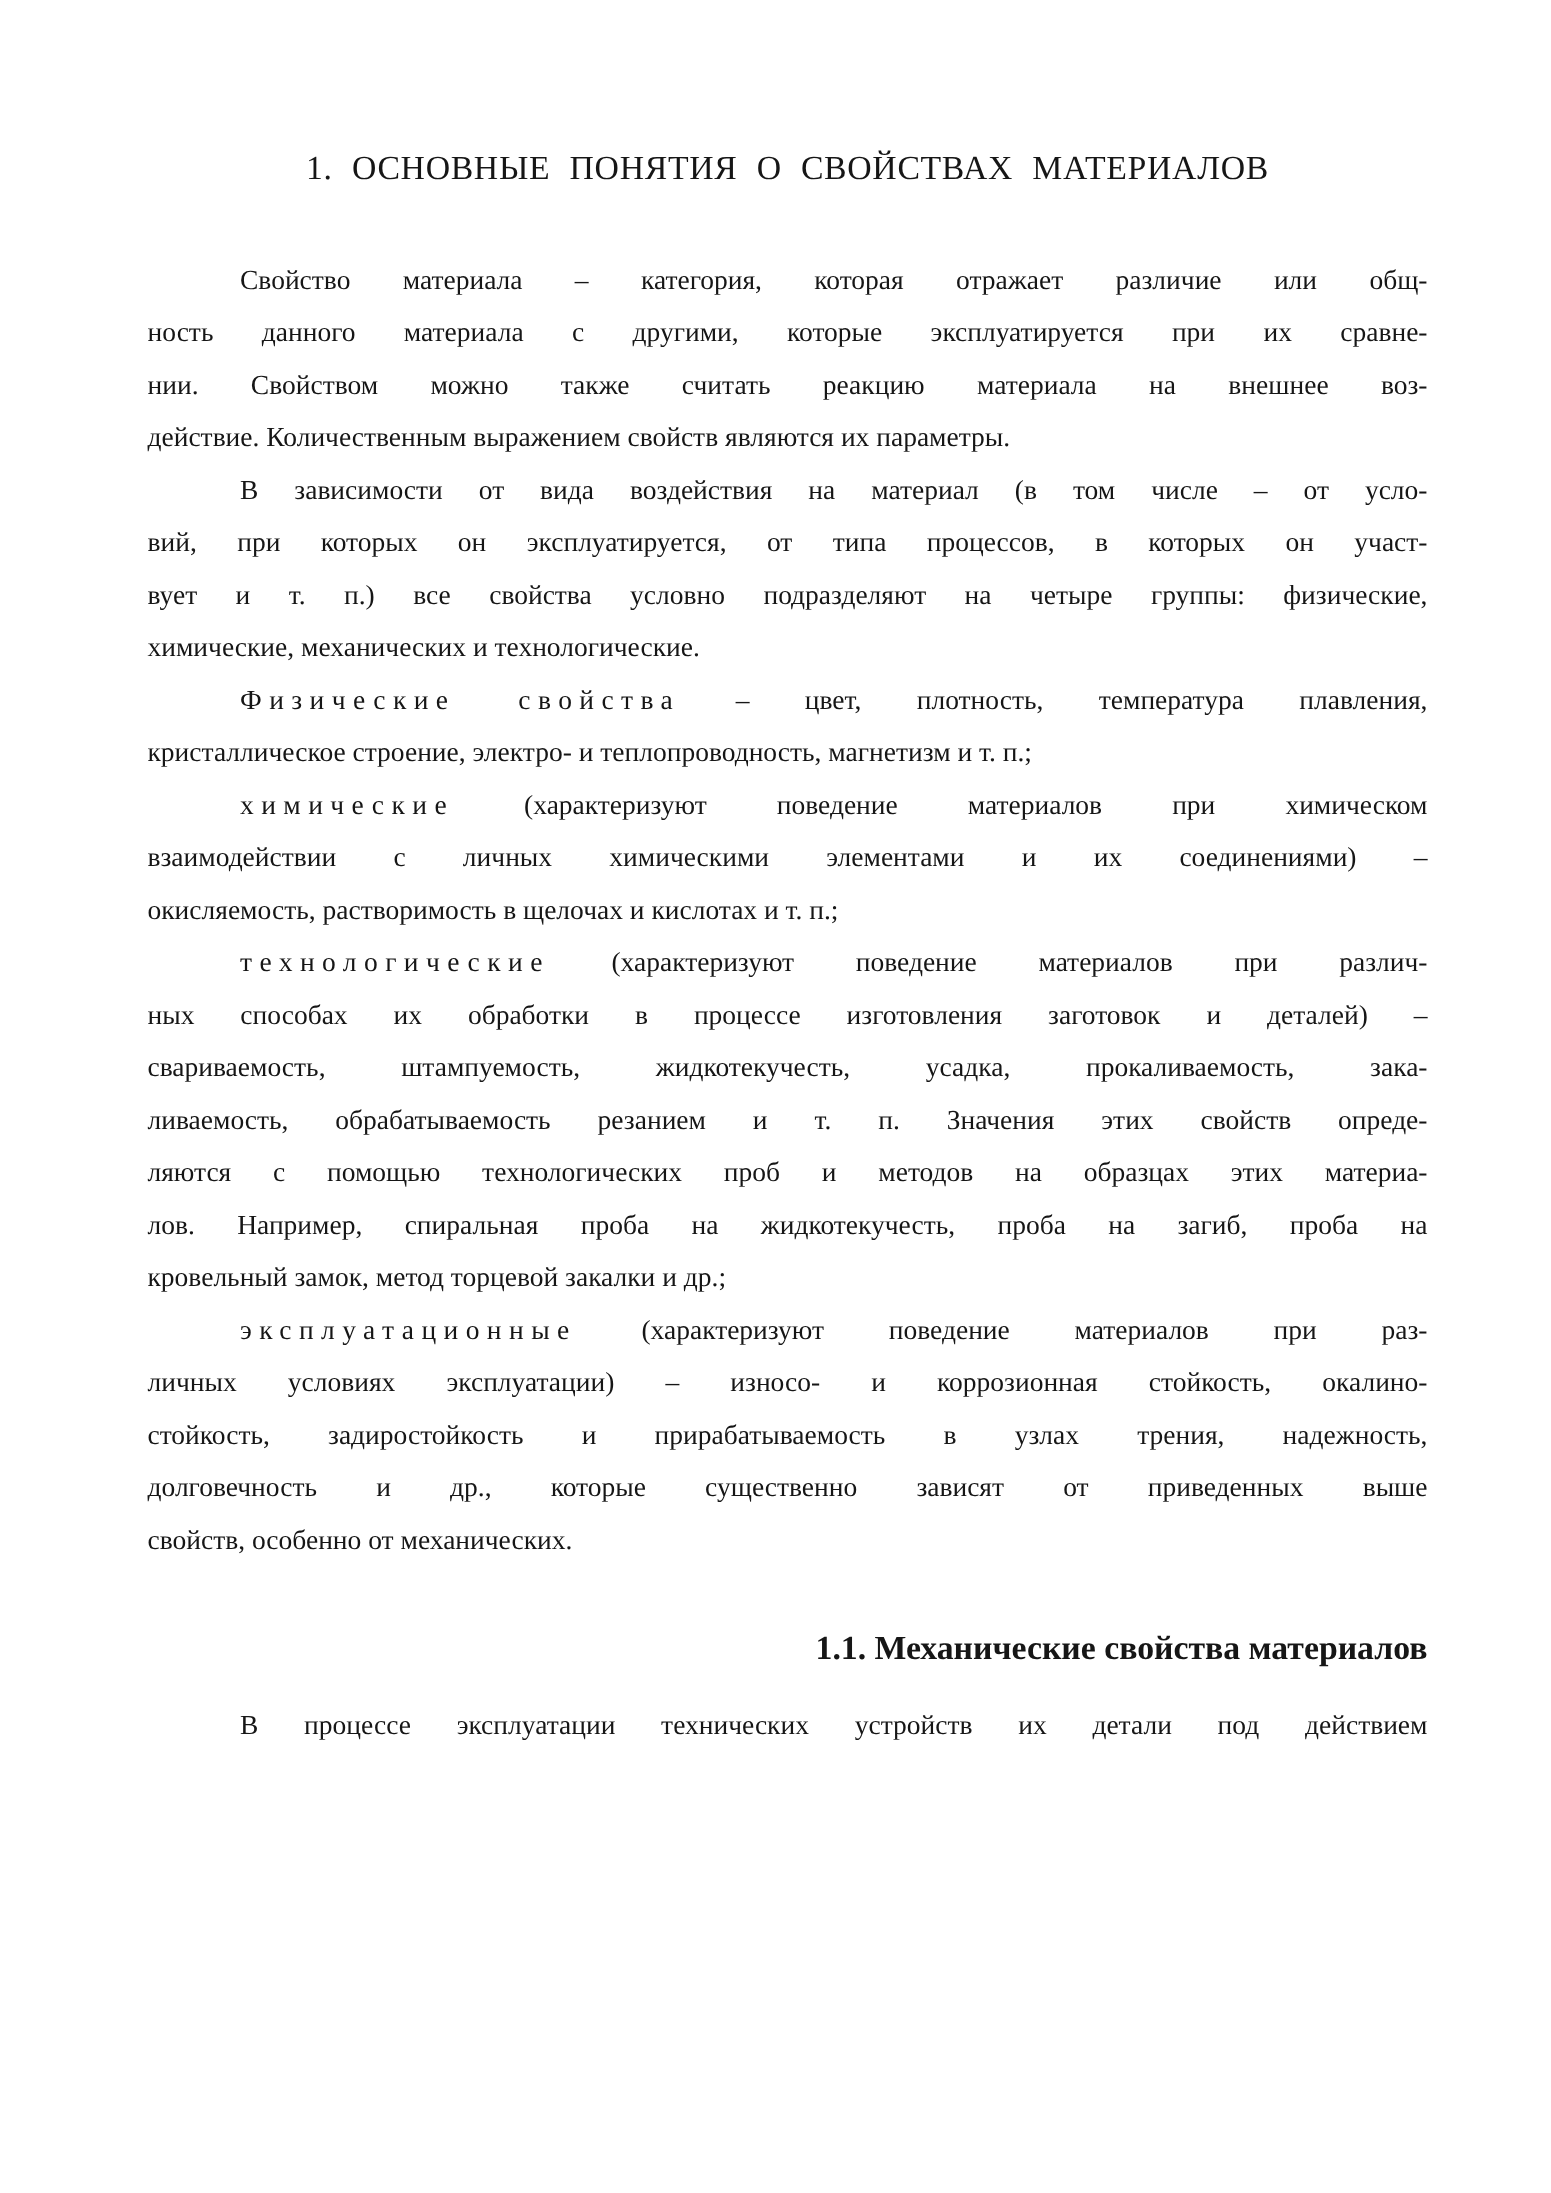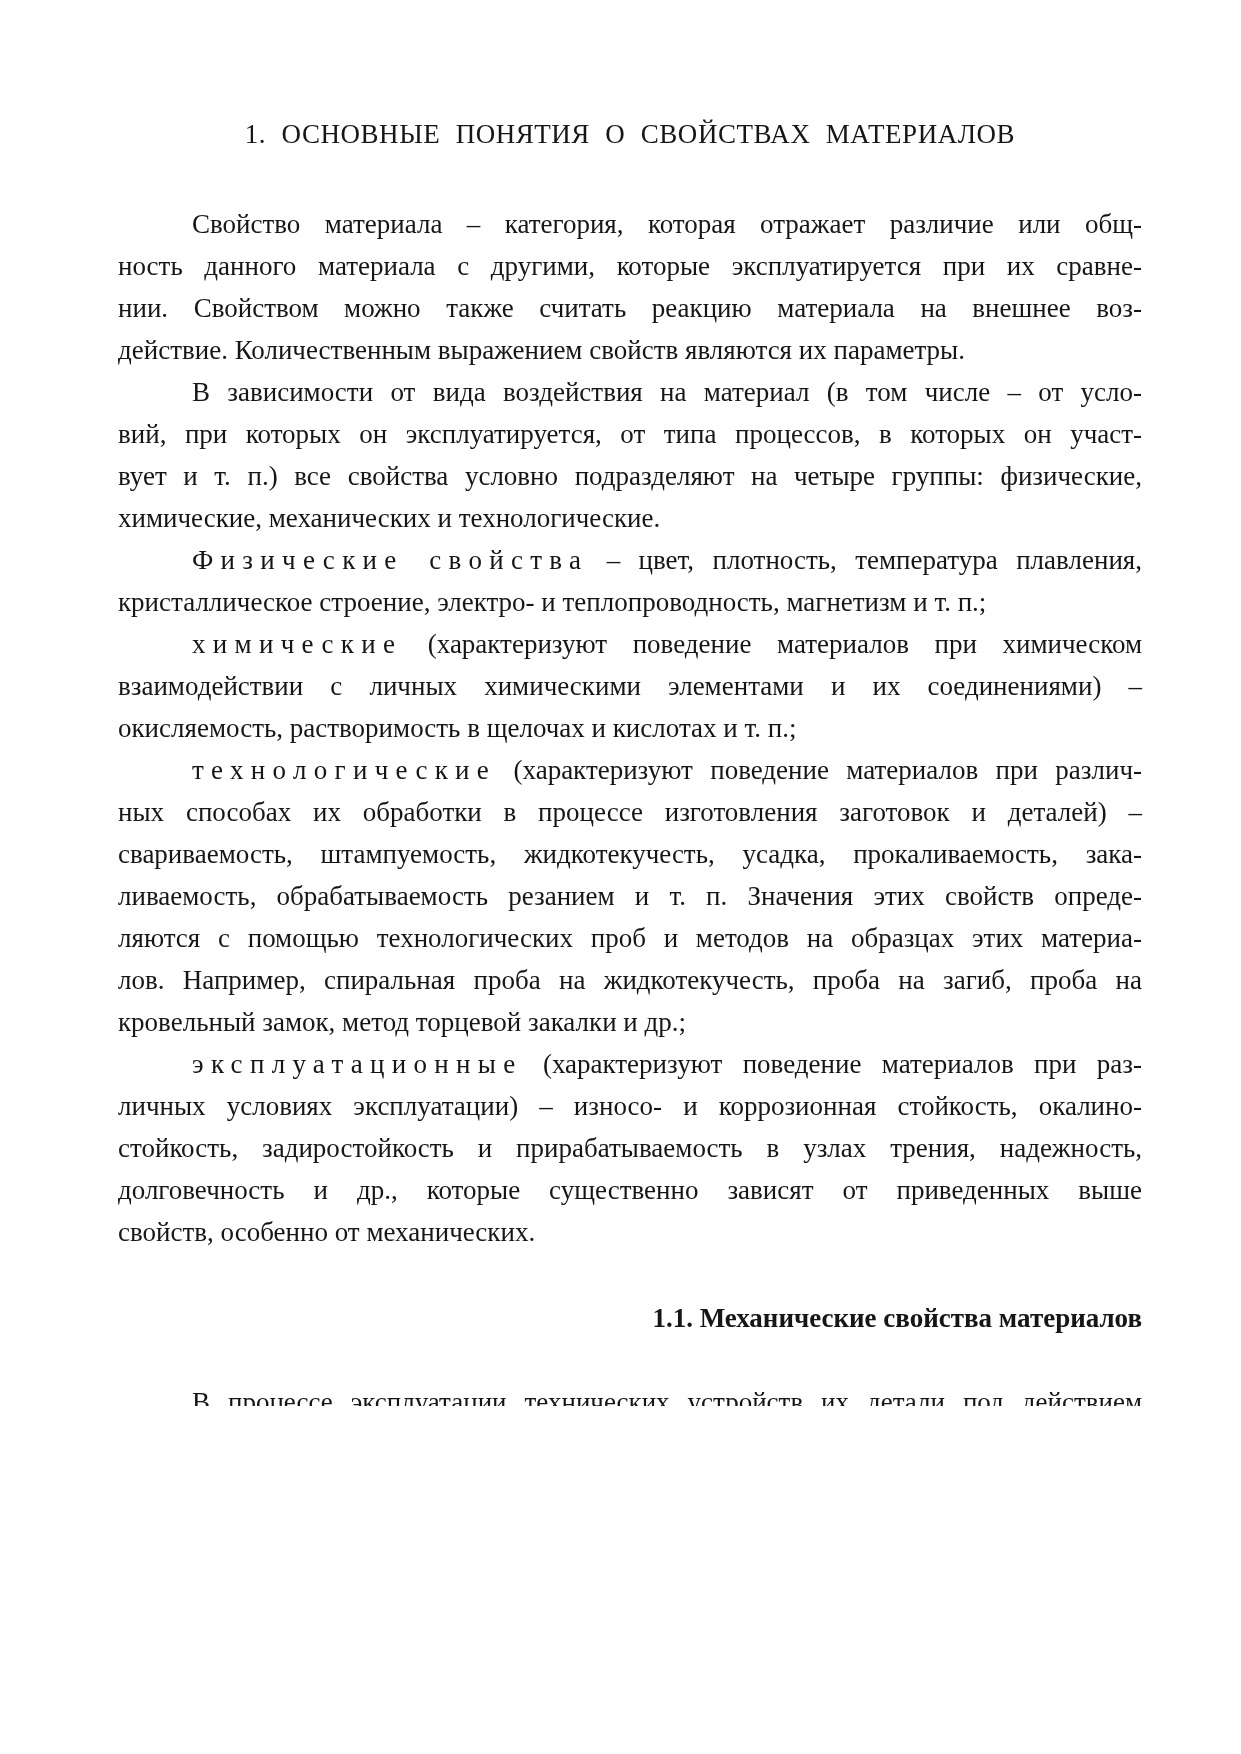--- a/index.html
+++ b/index.html
@@ -23,36 +23,36 @@
     font-size: 27px;
     line-height: 44px;
     text-align: center;
     letter-spacing: 0.02em;
     word-spacing: 0.30em;
     margin: 0 0 47px 0;
     white-space: nowrap;
   }
   .para { margin: 0; }
   .line {
-    font-size: 27px;
+    font-size: 22px;
     line-height: 42px;
     text-align: justify;
     text-align-last: justify;
   }
   .line.first { text-indent: 74px; }
   .line.lastline { text-align-last: left; }
   .spaced { letter-spacing: 0.27em; }
   .heading {
     font-size: 27px;
     line-height: 42px;
     font-weight: bold;
     text-align: right;
     margin: 44px 0 0 0;
   }
-  .tail { margin-top: 42px; }
+  .tail { margin-top: 20px; }
   .pagenum {
     font-size: 28px;
     line-height: 42px;
     text-align: center;
     margin-top: 42px;
   }
 </style>
 </head>
 <body>
 

